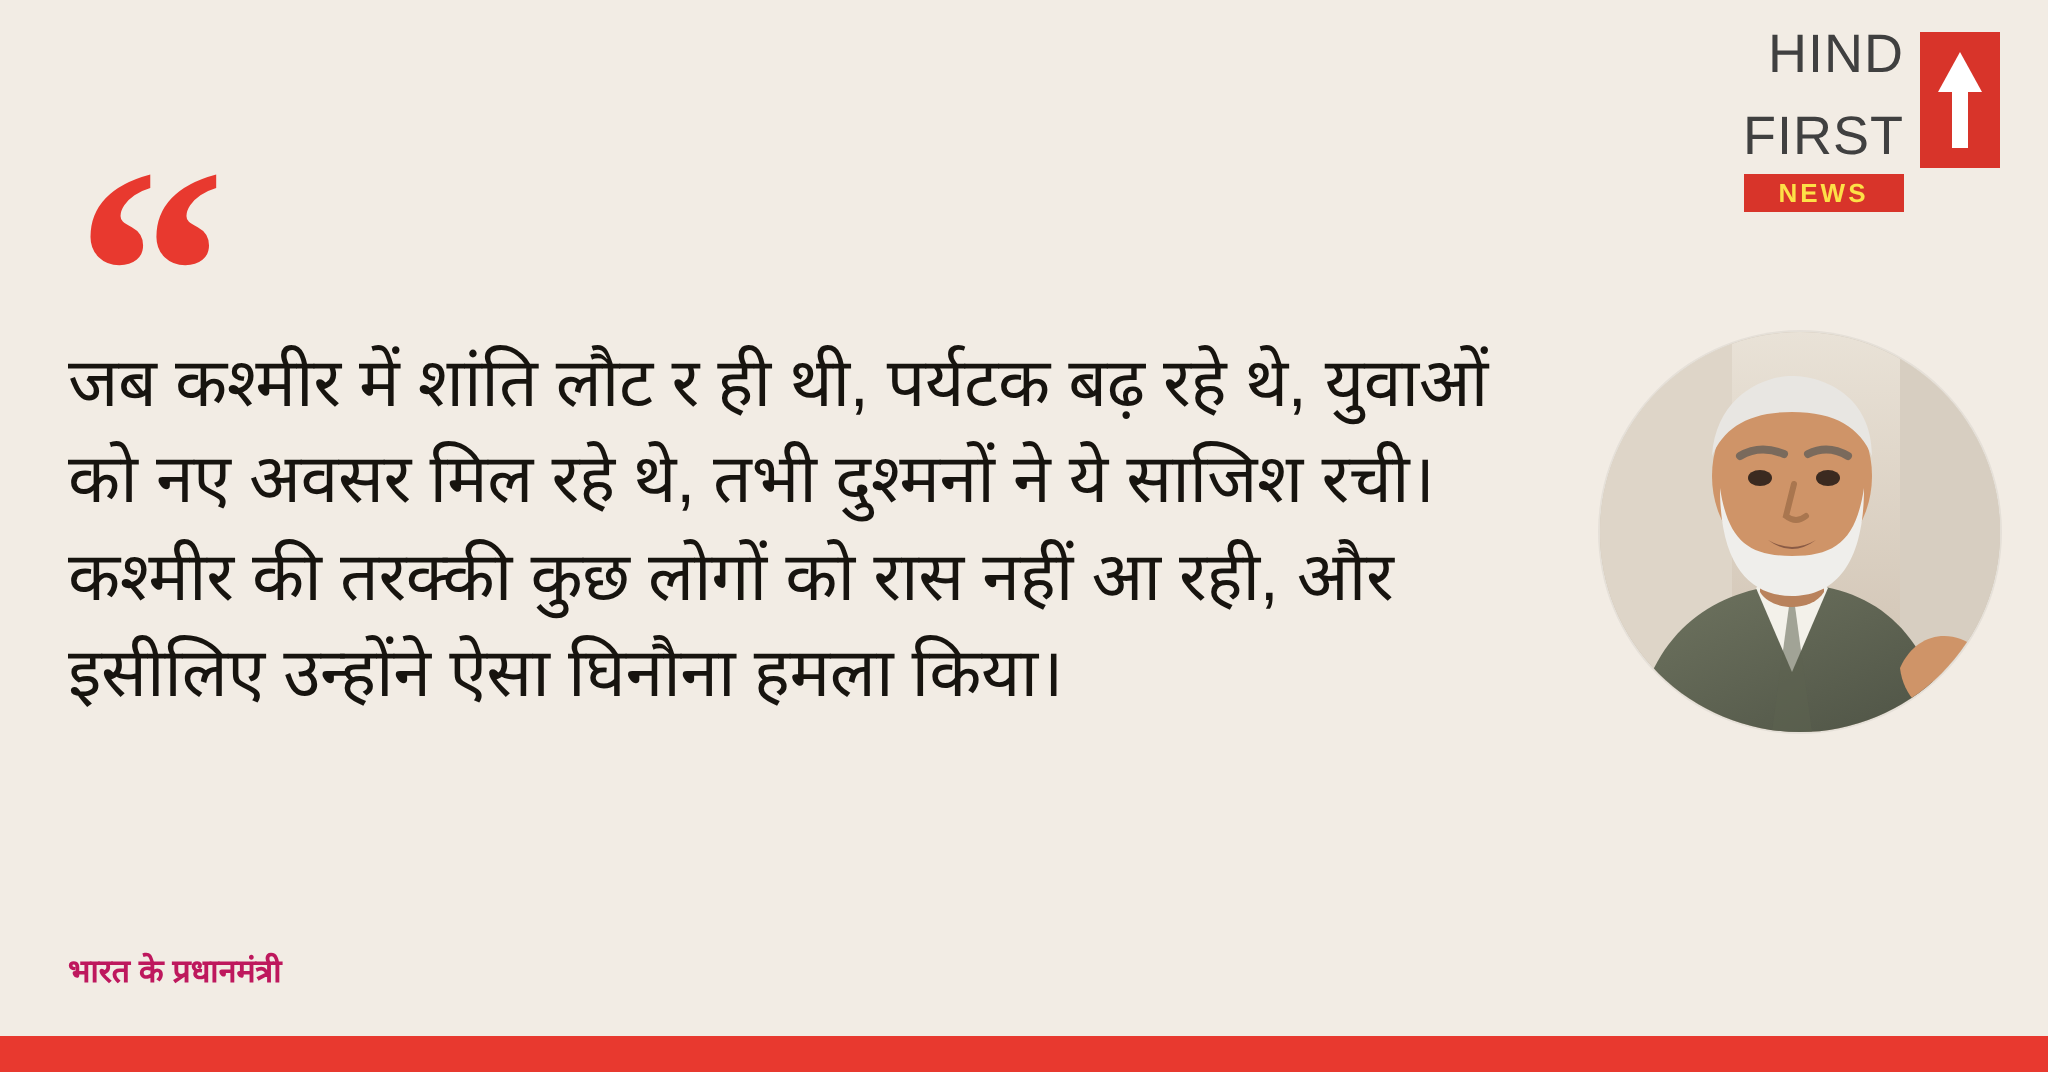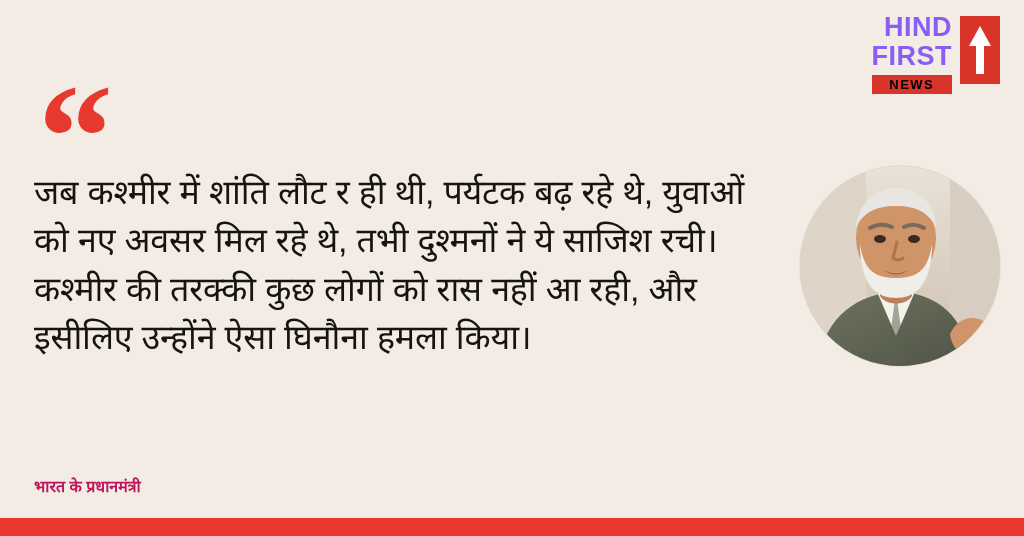--- a/index.html
+++ b/index.html
@@ -37,34 +37,34 @@
     display: flex;
     align-items: flex-start;
     gap: 8px;
   }
   .logo-text {
     text-align: right;
     line-height: 1.0;
   }
   .logo-line1, .logo-line2 {
     font-family: "Liberation Sans", sans-serif;
-    font-weight: bold;
+    font-weight: normal;
     font-size: 27px;
     letter-spacing: 0.5px;
-    color: #8b5cf6;
+    color: #404040;
     display: block;
   }
   .logo-line2 {
-    margin-top: 2px;
+    margin-top: 14px;
   }
   .logo-news {
     display: block;
     margin-top: 5px;
     background: #d8342a;
-    color: #000000;
+    color: #fde047;
     font-size: 13px;
     font-weight: bold;
     letter-spacing: 1.5px;
     padding: 3px 9px 3px 9px;
     text-align: center;
   }
   .logo-mark {
     width: 40px;
     height: 68px;
     background: #d8342a;

